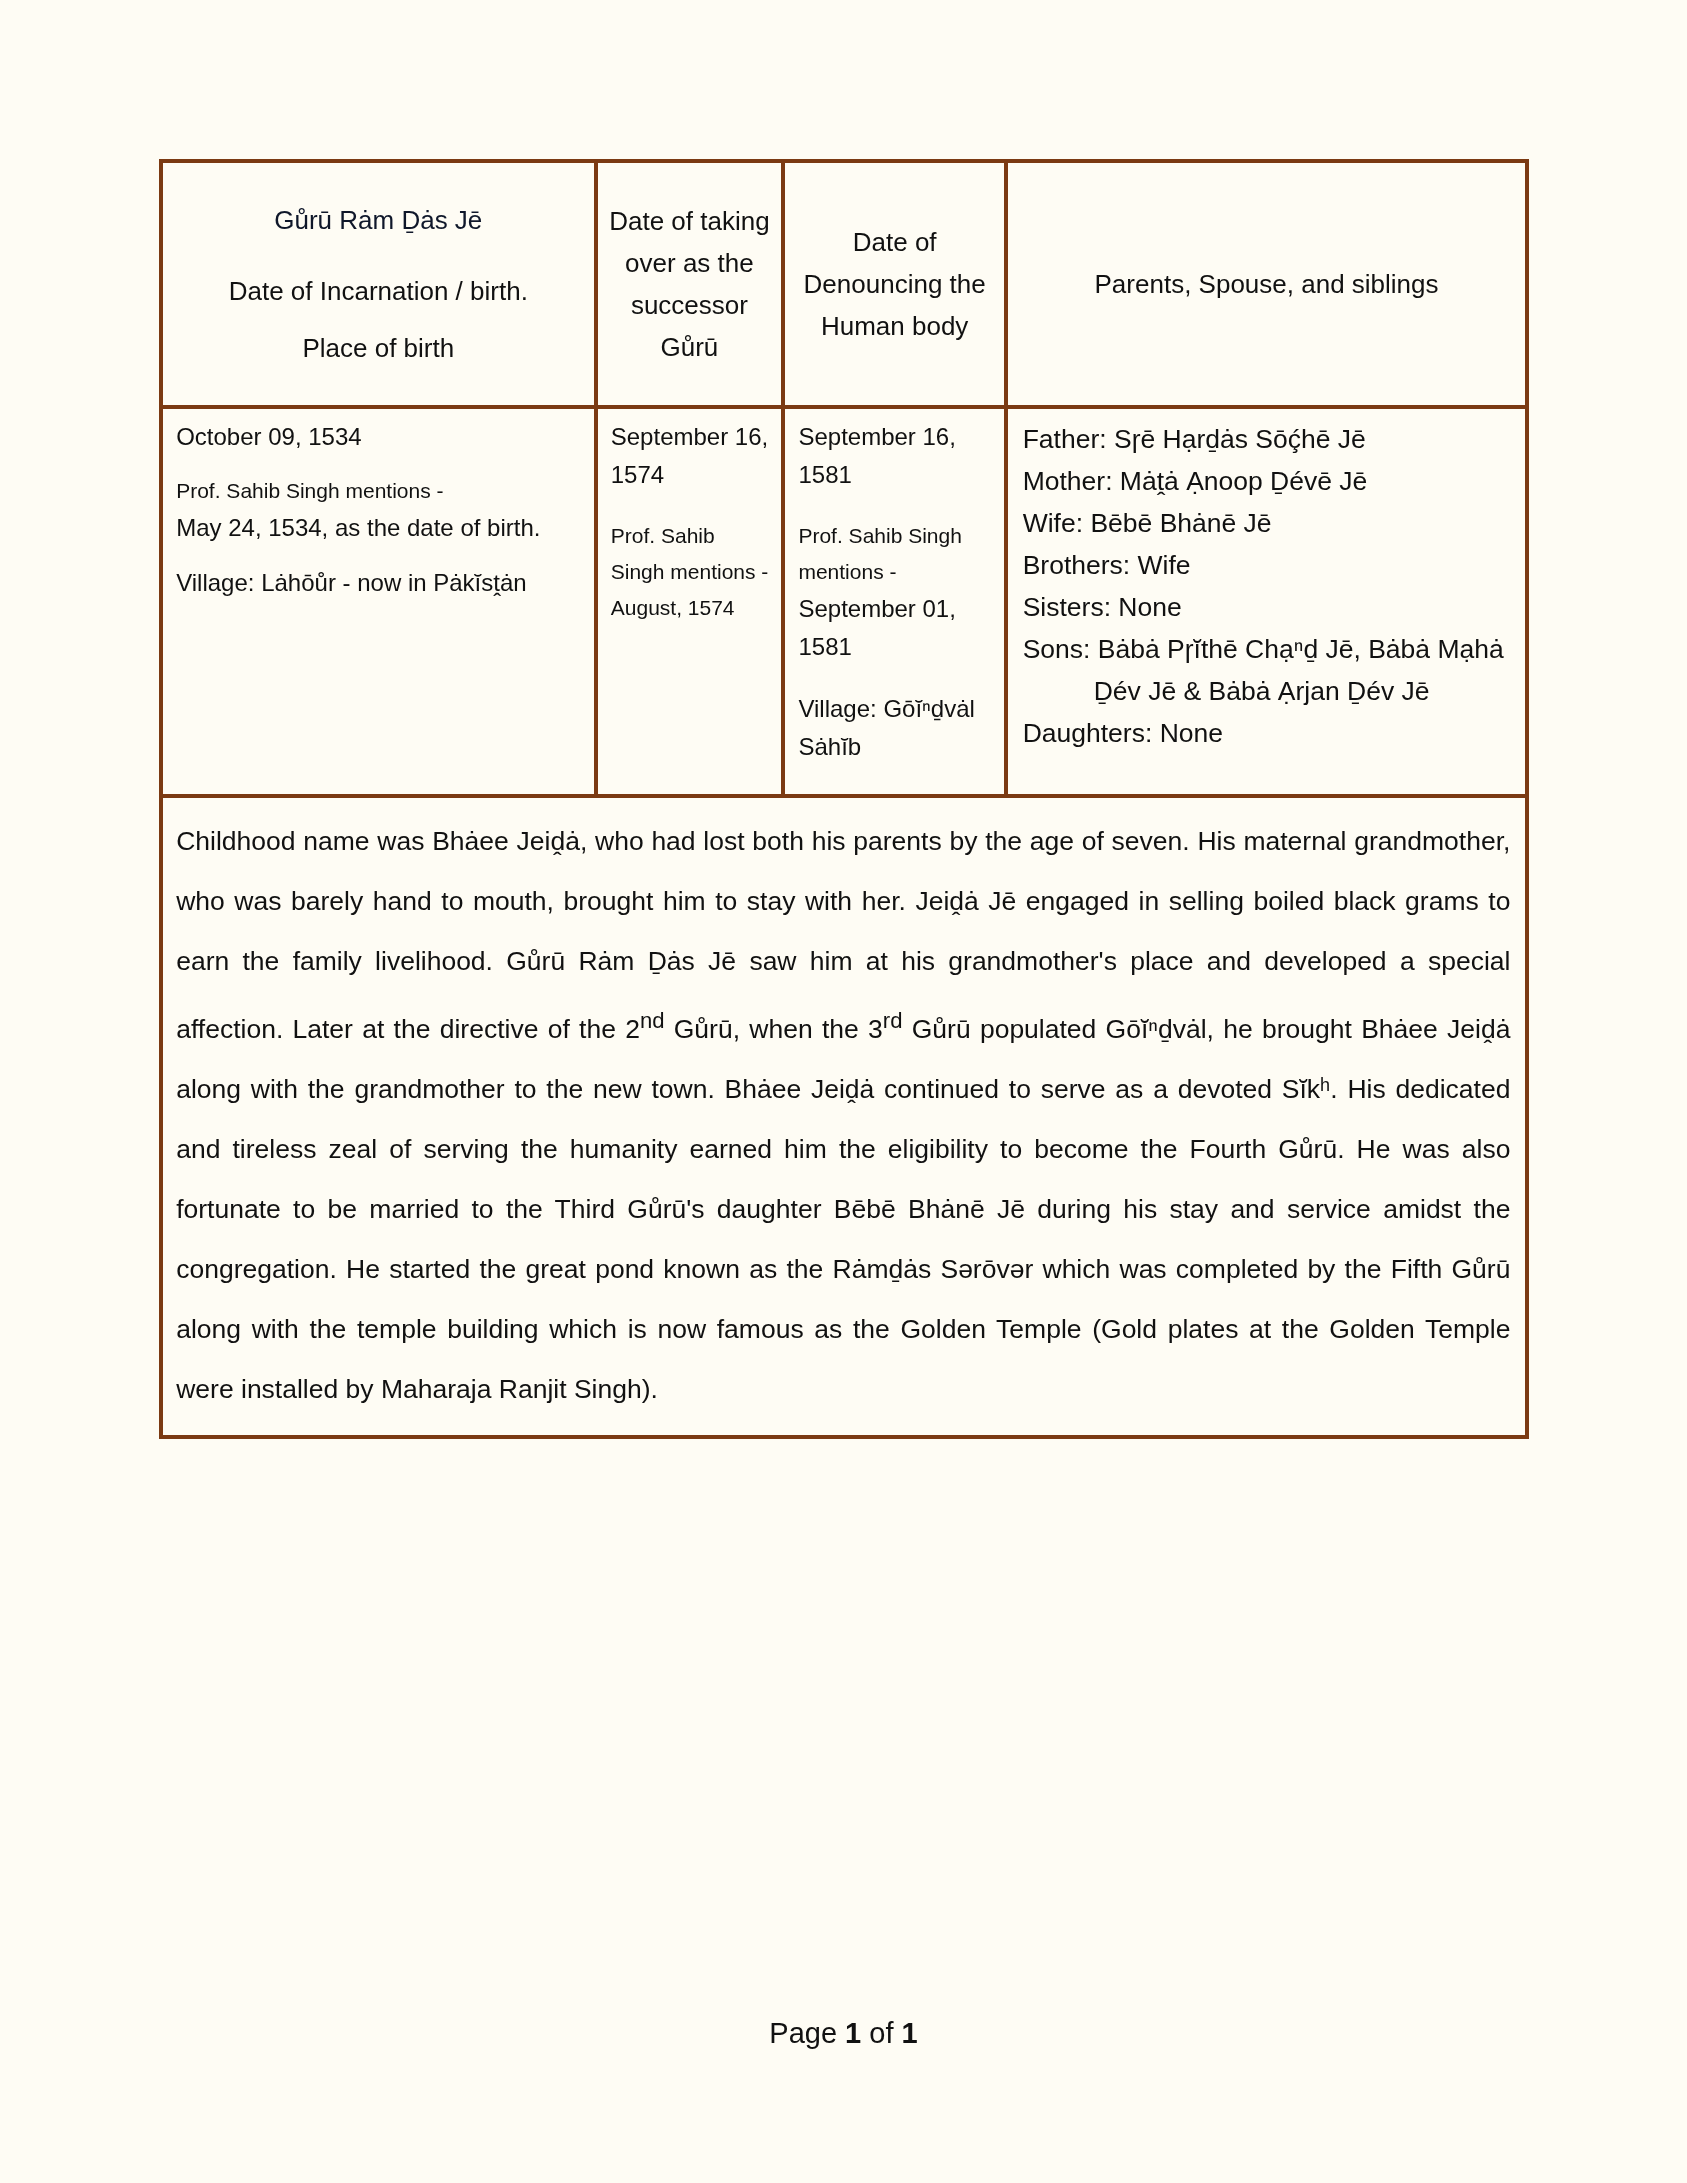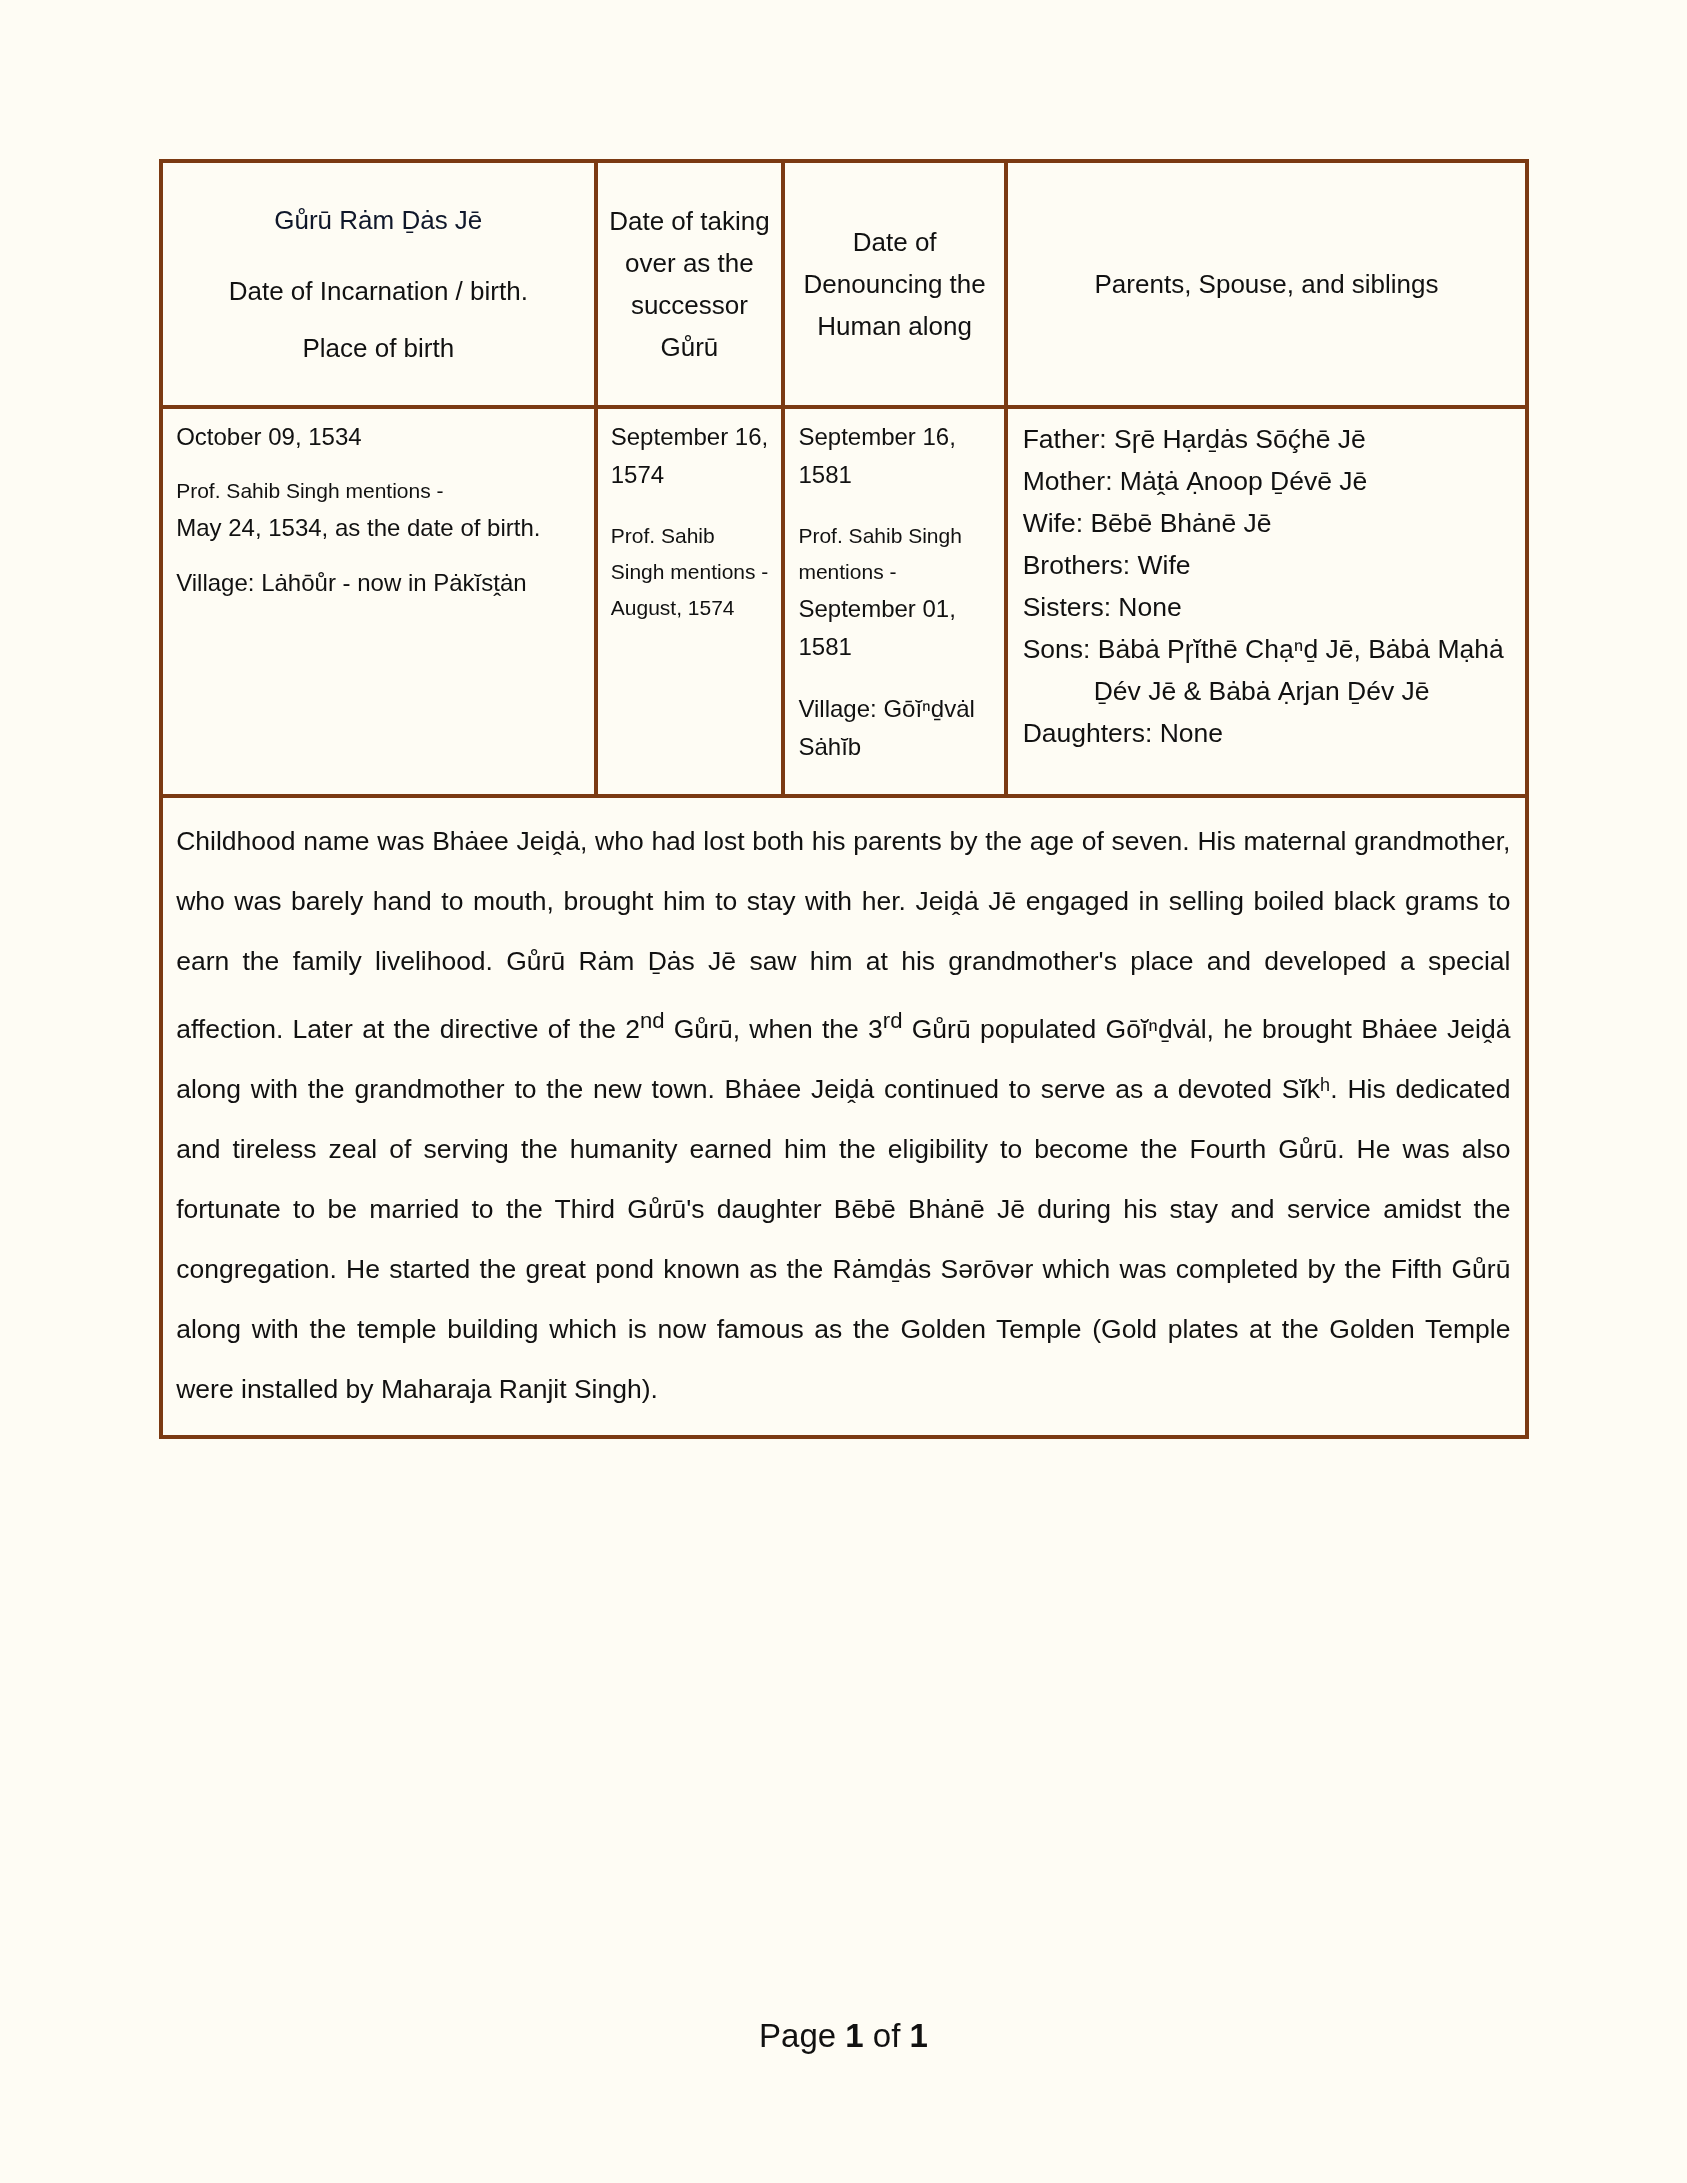--- a/index.html
+++ b/index.html
@@ -89,21 +89,21 @@
   .story-text {
     text-align: justify;
   }
 
   .footer {
     position: absolute;
     left: 0;
     width: 1687px;
     top: 2017px;
     text-align: center;
-    font-size: 33px;
+    font-size: 29px;
     color: #111;
   }
   .footer b { font-weight: bold; }
 </style>
 </head>
 <body>
 
 <div class="page">
 
   <table class="guru-table">
@@ -120,21 +120,21 @@
         <div class="hdr-cell-inner">
           <div class="hdr-title">Gůrū Rȧm Ḏȧs Jē</div>
           <div class="hdr-line1">Date of Incarnation / birth.</div>
           <div>Place of birth</div>
         </div>
       </th>
       <th>
         <div class="hdr-cell-inner">Date of taking over as the successor Gůrū</div>
       </th>
       <th>
-        <div class="hdr-cell-inner">Date of Denouncing the Human along</div>
+        <div class="hdr-cell-inner">Date of Denouncing the Human body</div>
       </th>
       <th>
         <div class="hdr-cell-inner">Parents, Spouse, and siblings</div>
       </th>
     </tr>
 
     <tr class="info-row">
       <td>
         <div>October 09, 1534</div>
         <div class="small-note gap-top">Prof. Sahib Singh mentions -</div>

